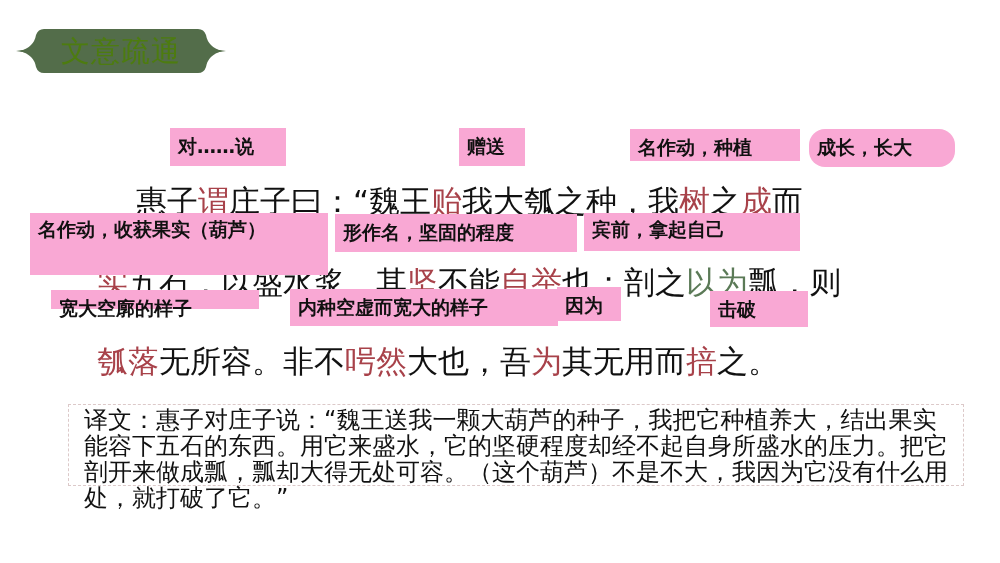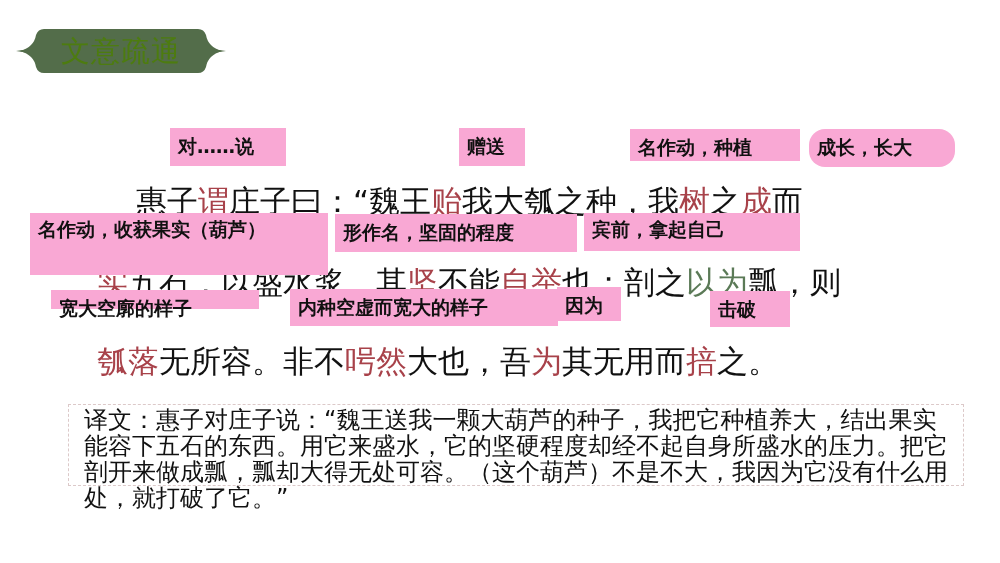--- a/index.html
+++ b/index.html
@@ -55,17 +55,17 @@
 <div class="label" style="left:170px; top:128px; width:116px; height:38px;">对……说</div>
 <div class="label" style="left:459px; top:128px; width:66px; height:38px;">赠送</div>
 <div class="label" style="left:630px; top:129px; width:170px; height:32px;">名作动，种植</div>
 <div class="label" style="left:809px; top:129px; width:146px; height:38px;border-radius:16px;">成长，长大</div>
 <div class="label wrap" style="left:30px; top:213px; width:298px; height:62px;">名作动，收获果实（葫芦）</div>
 <div class="label" style="left:335px; top:214px; width:242px; height:38px;">形作名，坚固的程度</div>
 <div class="label" style="left:584px; top:213px; width:216px; height:38px;font-family:Liberation Mono, monospace;">宾前，拿起自己</div>
 <div class="label" style="left:51px; top:290px; width:208px; height:19px;">宽大空廓的样子</div>
 <div class="label" style="left:266px; top:289px; width:268px; height:37px;margin-left:24px;">内种空虚而宽大的样子</div>
 <div class="label" style="left:557px; top:287px; width:64px; height:34px;">因为</div>
-<div class="label" style="left:710px; top:291px; width:80px; height:36px;">击破</div>
+<div class="label" style="left:710px; top:291px; width:98px; height:36px;">击破</div>
 
 <div class="translation">
   <span>译文：惠子对庄子说：“魏王送我一颗大葫芦的种子，我把它种植养大，结出果实能容下五石的东西。用它来盛水，它的坚硬程度却经不起自身所盛水的压力。把它剖开来做成瓢，瓢却大得无处可容。（这个葫芦）不是不大，我因为它没有什么用处，就打破了它。”</span>
 </div>
 
 </body></html>

